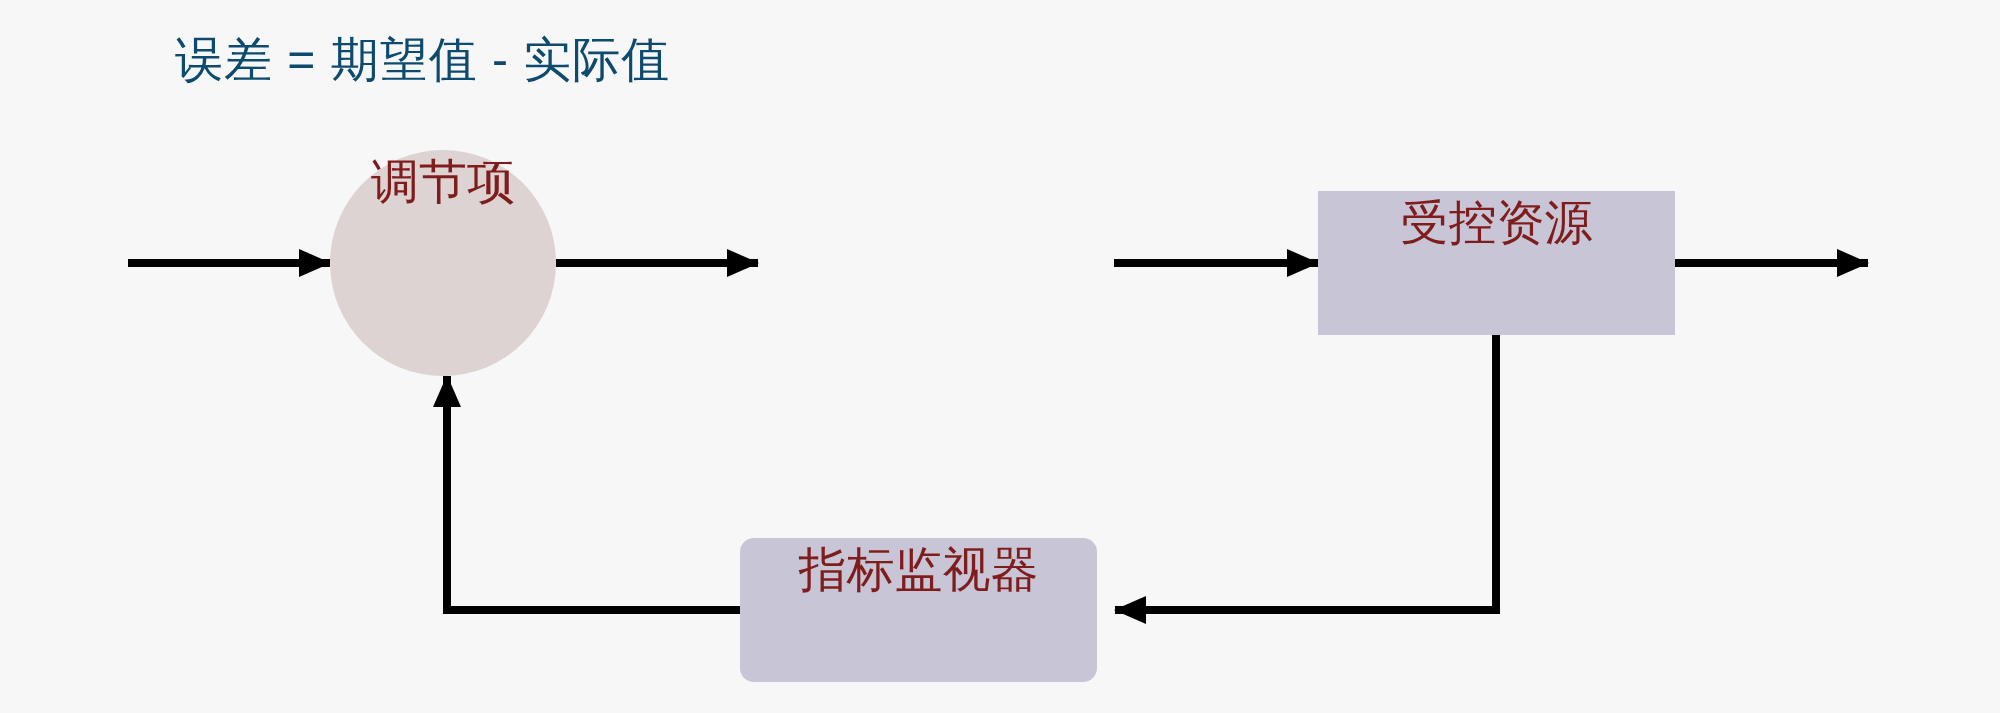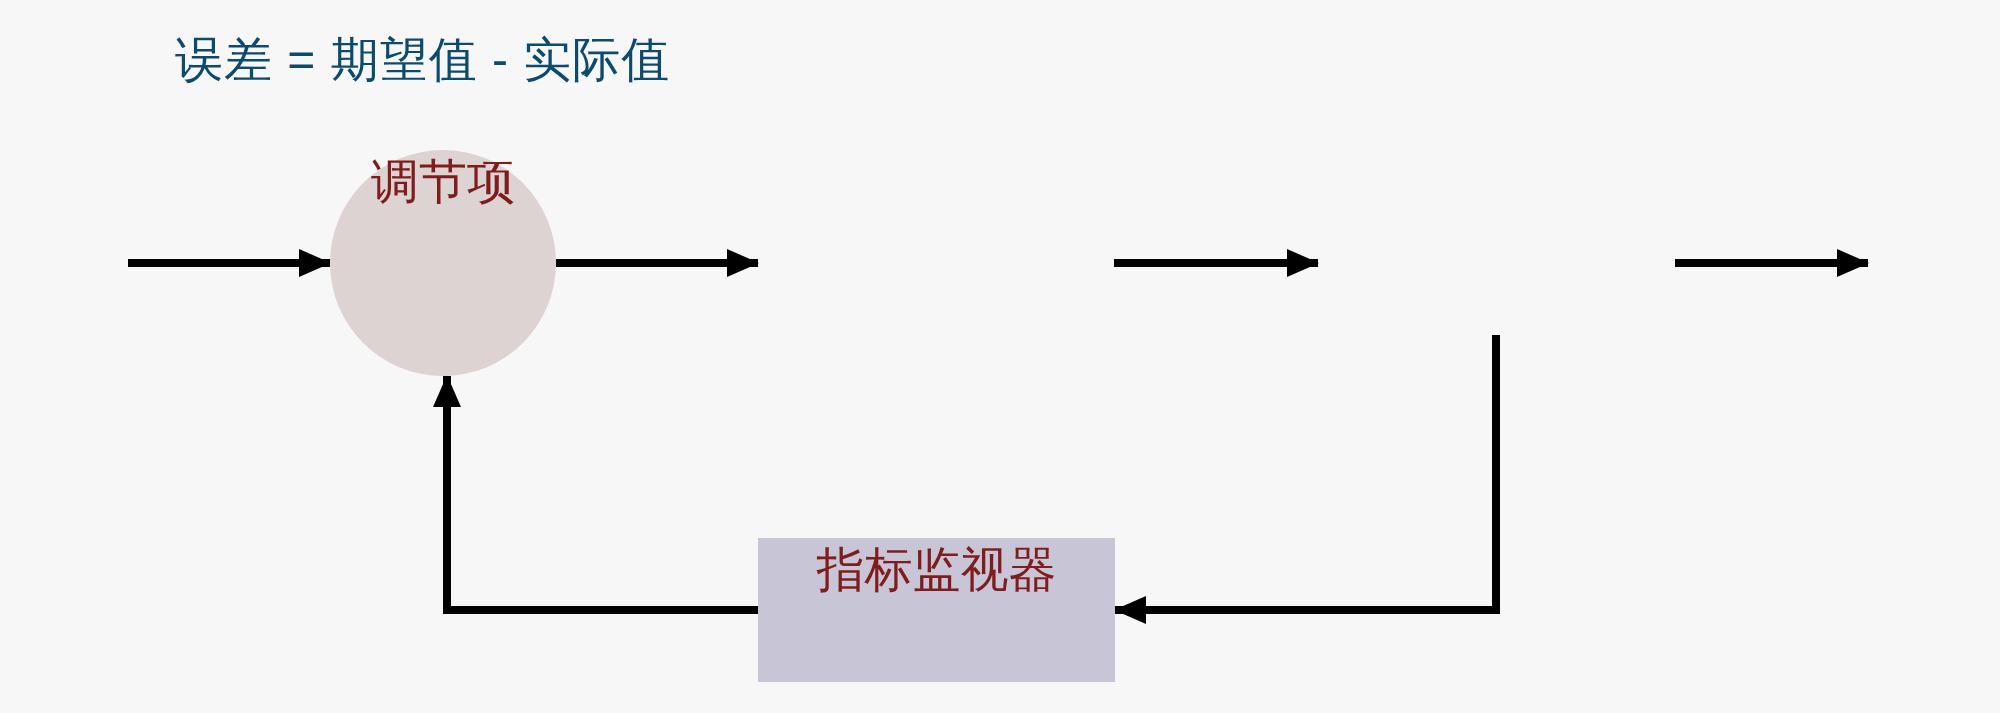--- a/index.html
+++ b/index.html
@@ -57,25 +57,26 @@
     background: #c8c5d6;
   }
   .node-resource {
     left: 1318px;
     top: 191px;
     width: 357px;
     height: 144px;
     background: #c8c5d6;
   }
   .node-monitor {
-    left: 758px;
+    left: 740px;
     top: 538px;
     width: 357px;
     height: 144px;
     background: #c8c5d6;
+    border-radius: 14px;
   }
 </style>
 </head>
 <body>
 
 <div class="stage">
 
   <div class="formula">误差 = 期望值 - 实际值</div>
 
   <svg class="edges" viewBox="0 0 2000 713" xmlns="http://www.w3.org/2000/svg">
@@ -96,18 +97,21 @@
     <polyline points="1496,335 1496,610 1115,610" fill="none" stroke-width="8" marker-end="url(#arrowhead)" stroke="#000000"></polyline>
 
     <polyline points="758,610 447,610 447,376" fill="none" stroke-width="8" marker-end="url(#arrowhead)" stroke="#000000"></polyline>
   </svg>
 
   <div class="node node-circle">
     <span>调节项</span>
   </div>
 
 
+  <div class="node node-resource">
+    <span>受控资源</span>
+  </div>
 
   <div class="node node-monitor">
     <span>指标监视器</span>
   </div>
 
 </div>
 
 </body></html>

